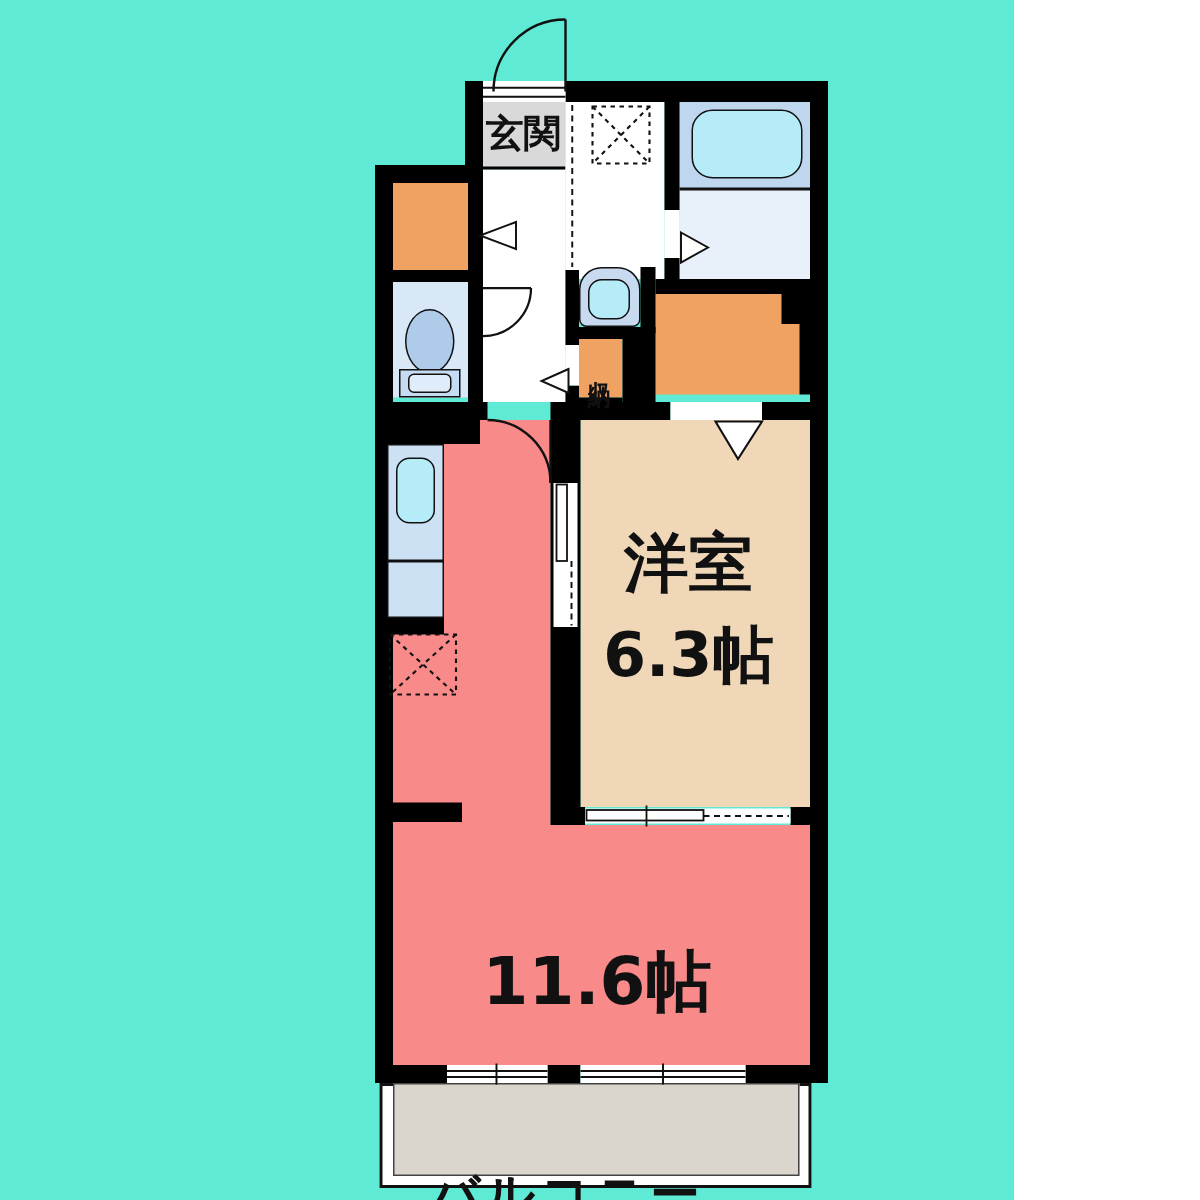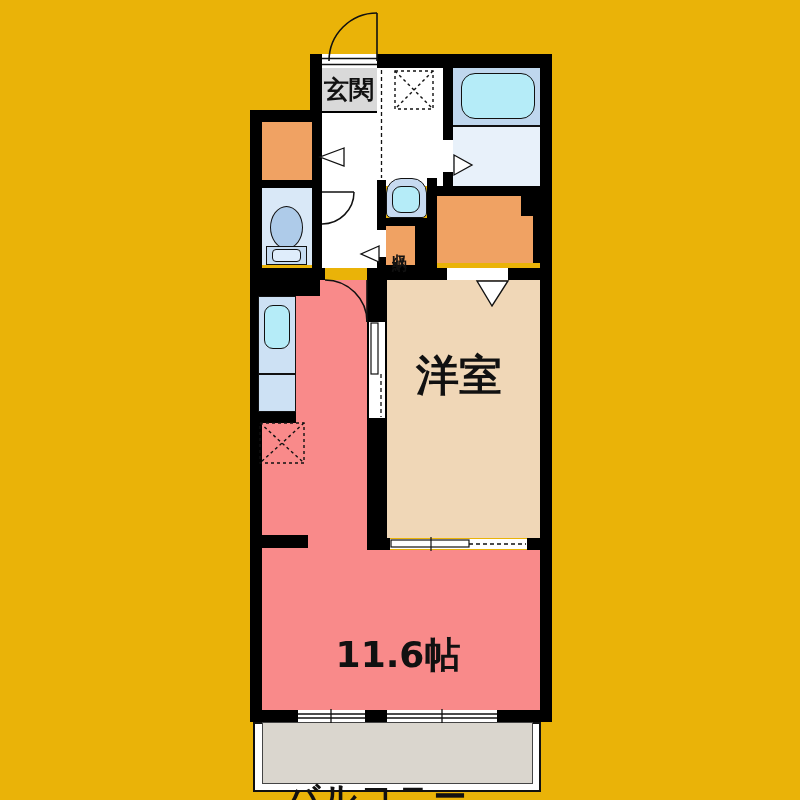--- a/index.html
+++ b/index.html
@@ -1,16 +1,16 @@
 <!DOCTYPE html>
 <html><head>
 <meta charset="utf-8">
 <style>
   html,body{margin:0;padding:0;background:#fff;}
-  #stage{position:relative;width:800px;height:800px;background:#eab308;overflow:hidden;
+  #stage{position:relative;width:676px;height:800px;background:#5eead4;overflow:hidden;
          font-family:"DejaVu Sans","Liberation Sans",sans-serif;}
   .wall{position:absolute;background:#000;}
   .floor{position:absolute;}
   .fixture{position:absolute;box-sizing:border-box;}
   .lbl{position:absolute;color:#111;font-weight:bold;white-space:nowrap;
        transform:translate(-50%,-50%);text-align:center;}
   svg.overlay{position:absolute;left:0;top:0;}
 </style>
 </head>
 <body>
@@ -157,17 +157,18 @@
       <path d="M260 423 L304 463 M304 423 L260 463"></path>
     </g>
   </svg>
 
   <div class="lbl" style="left:349px;top:89px;font-size:25px;">玄関</div>
 
 
   <div class="lbl" style="left:399px;top:245px;font-size:15px;writing-mode:vertical-rl;letter-spacing:3px;">収納</div>
 
   <div class="lbl" style="left:459px;top:376px;font-size:43px;text-align:right;">洋室</div>
+  <div class="lbl" style="left:459px;top:437px;font-size:41px;">6.3帖</div>
 
-  <div class="lbl" style="left:398px;top:655px;font-size:36px;">11.6帖</div>
+  <div class="lbl" style="left:398px;top:655px;font-size:44px;">11.6帖</div>
 
   <div class="lbl" style="left:378px;top:797px;font-size:33px;letter-spacing:3px;">バルコニー</div>
 </div>
 
 </body></html>

